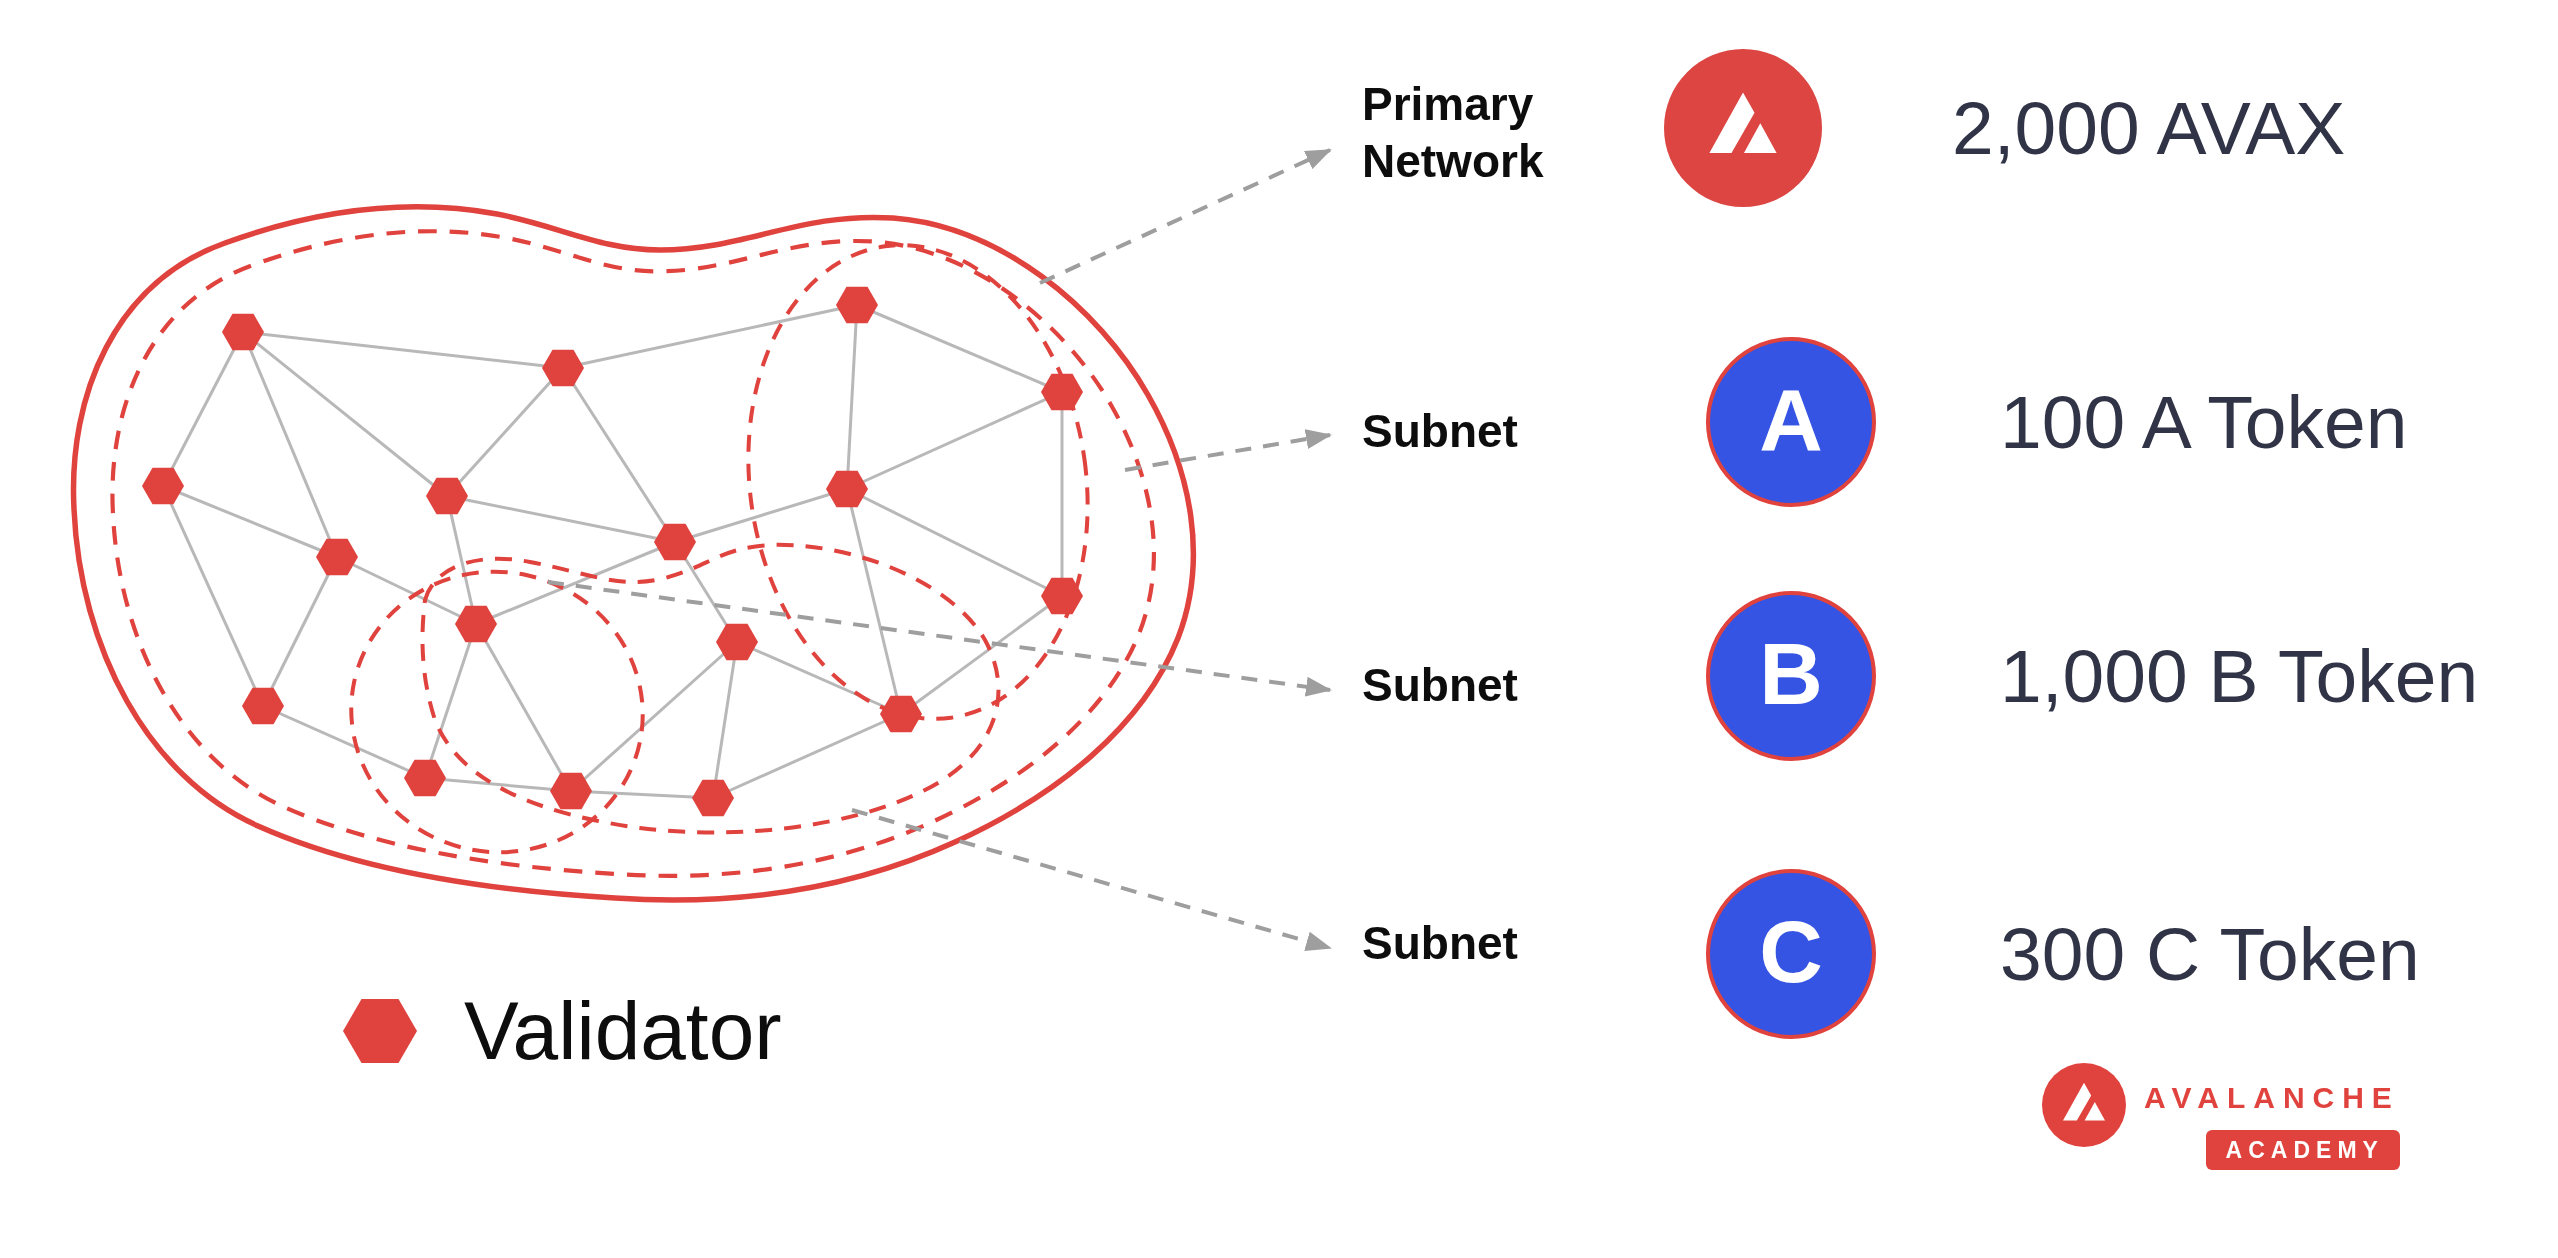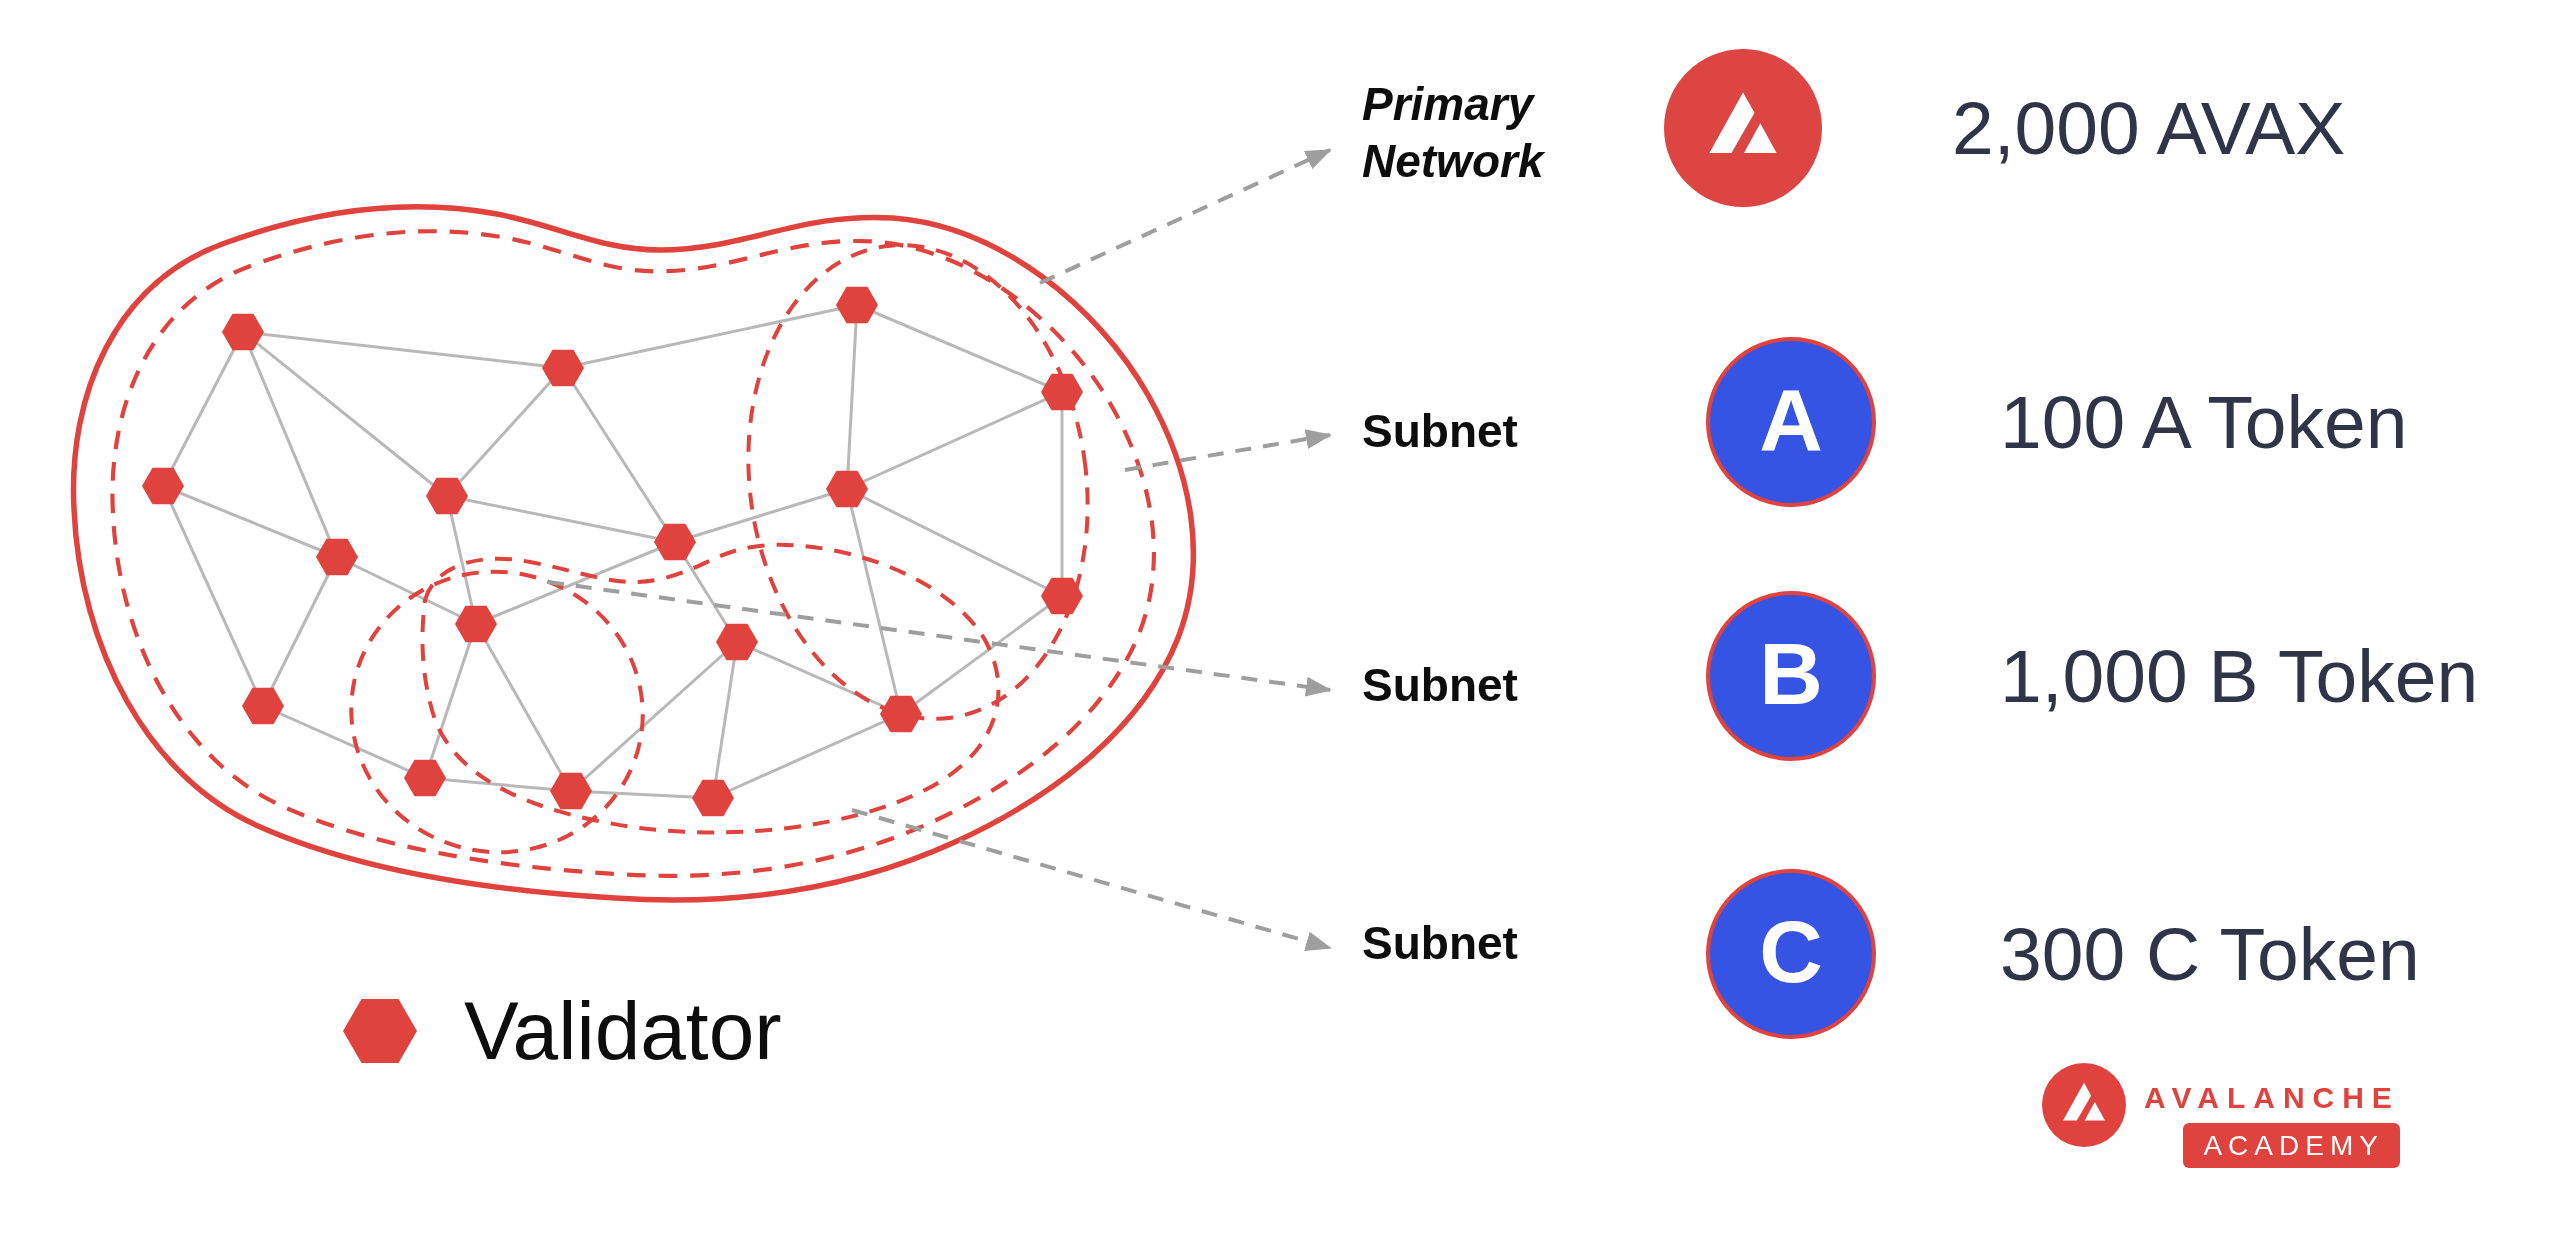--- a/index.html
+++ b/index.html
@@ -7,40 +7,40 @@
   .canvas { position:relative; width:2558px; height:1258px; background:#ffffff; overflow:hidden; }
 
   .diagram-svg { position:absolute; left:0; top:0; width:2558px; height:1258px; }
 
   .blob-outer { fill:none; stroke:#E0423D; stroke-width:5.5; }
   .blob-inner { fill:none; stroke:#E0423D; stroke-width:4.5; stroke-dasharray:20 14; }
   .subnet-outline { fill:none; stroke:#E0423D; stroke-width:4; stroke-dasharray:17 12; }
   .arrow { stroke:#9E9E9E; stroke-width:4; stroke-dasharray:16 12; fill:none; }
 
   .callout { position:absolute; font-weight:700; color:#0d0d0d; font-size:46px; line-height:1.23; }
-  .callout.primary { width:235px;font-style:italic; }
+  .callout.primary { width:235px; }
 
   .token-row { position:absolute; display:flex; align-items:center; }
   .token-circle { width:170px; height:170px; border-radius:50%; display:flex; align-items:center; justify-content:center; border:4px solid #E0423D; flex:0 0 auto; }
   .token-circle.avax { width:158px; height:158px; border:none; }
   .token-circle.avax svg { width:96px; height:96px; }
   .token-letter { color:#ffffff; font-size:88px; font-weight:700; line-height:1; padding-bottom:4px; }
   .token-label { font-size:75px; color:#303446; white-space:nowrap; }
   .gap-avax { margin-left:130px; }
   .gap-letter { margin-left:124px; }
 
   .legend { position:absolute; left:340px; top:990px; display:flex; align-items:center; gap:44px; }
   .legend-label { font-size:82px; font-weight:400; color:#0d0d0d; line-height:1; }
 
   .branding { position:absolute; left:2042px; top:1063px; display:flex; align-items:flex-start; gap:18px; }
   .brand-mark { width:84px; height:84px; border-radius:50%; background:#E0423D; display:flex; align-items:center; justify-content:center; flex:0 0 auto; }
   .brand-mark svg { width:60px; height:60px; }
   .brand-col { display:flex; flex-direction:column; align-items:flex-end; }
   .brand-wordmark { margin-top:20px; font-size:30px; font-weight:700; color:#E0423D; letter-spacing:8px; line-height:1; white-space:nowrap; }
-  .brand-badge { margin-top:10px; background:#E0423D; color:#ffffff; font-size:28px; font-weight:400; letter-spacing:6px; padding:9px 16px 8px 20px; border-radius:6px; line-height:1; }
+  .brand-badge { margin-top:17px; background:#E0423D; color:#ffffff; font-size:23px; font-weight:700; letter-spacing:6px; padding:9px 16px 8px 20px; border-radius:6px; line-height:1; }
 </style>
 </head>
 <body>
 
 <div class="canvas">
 
   <svg class="diagram-svg" viewBox="0 0 2558 1258">
     <defs>
       <path id="blobPath" d="M 74 509
         C 68 395, 115 282, 225 243

